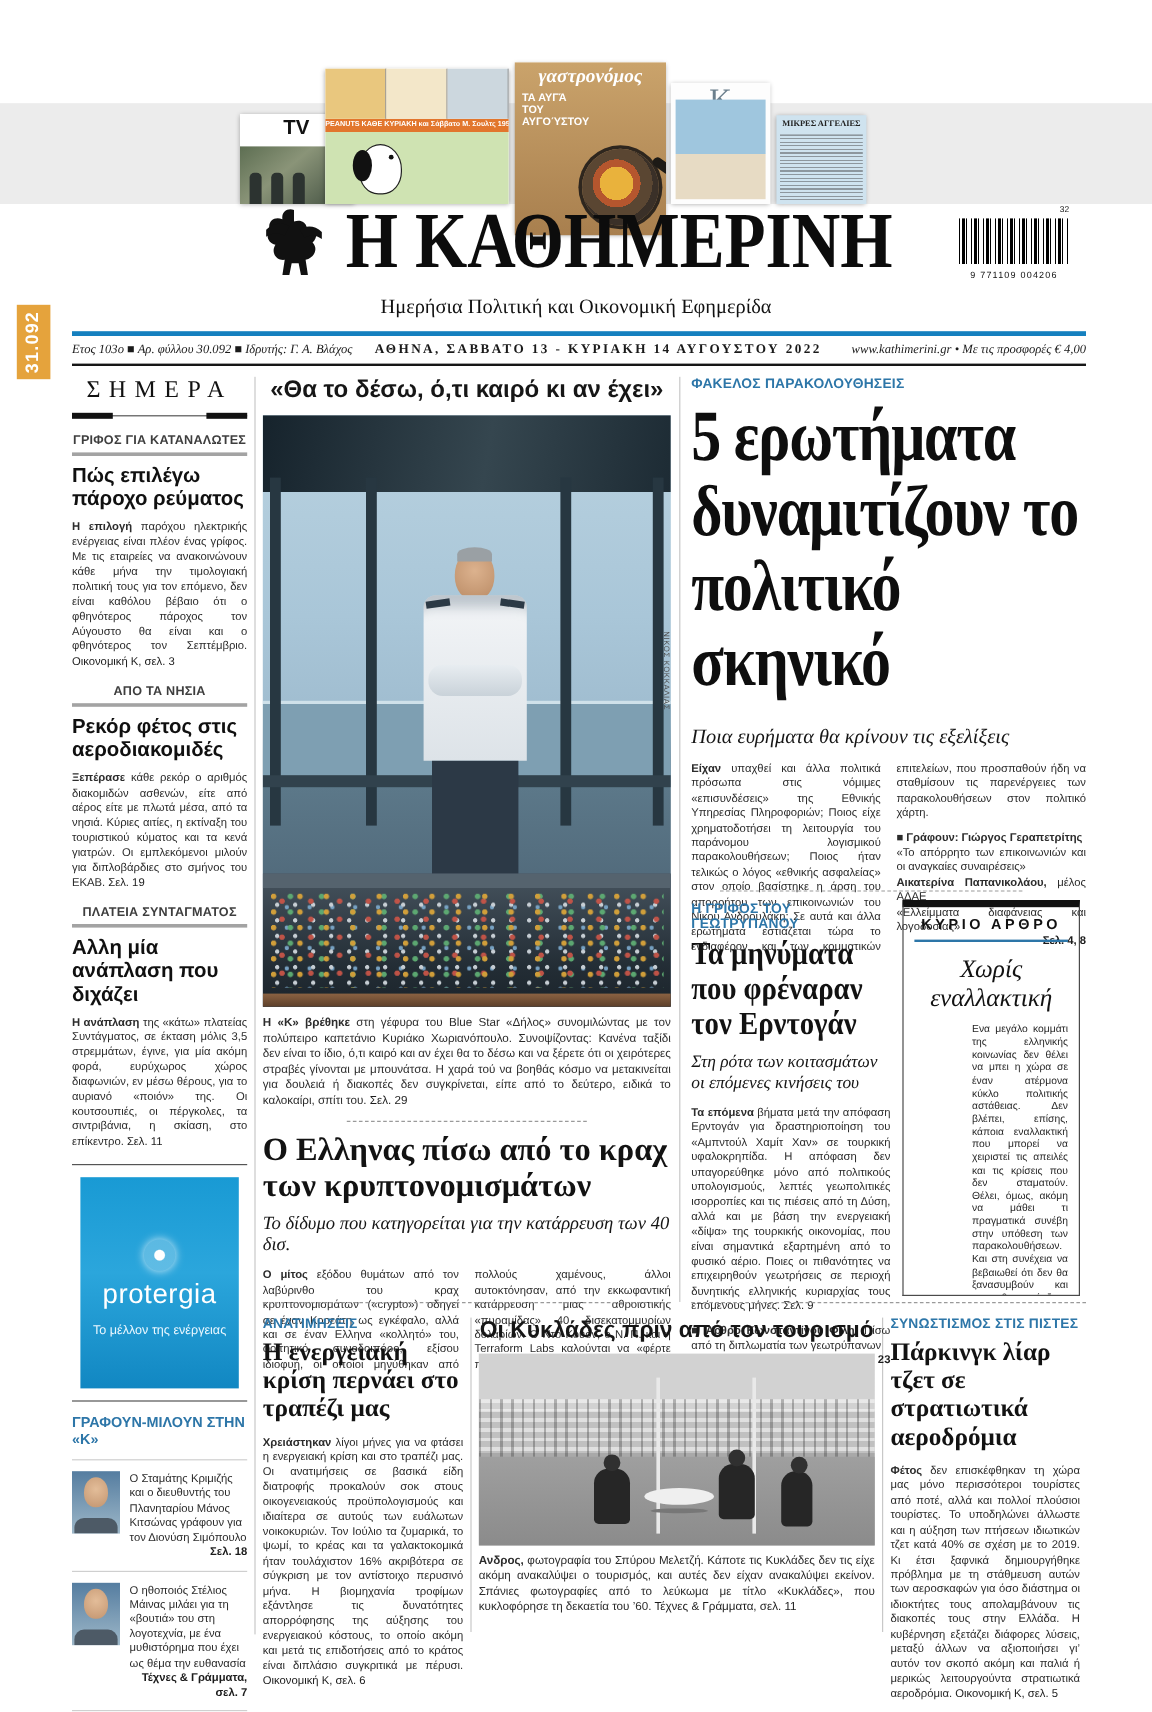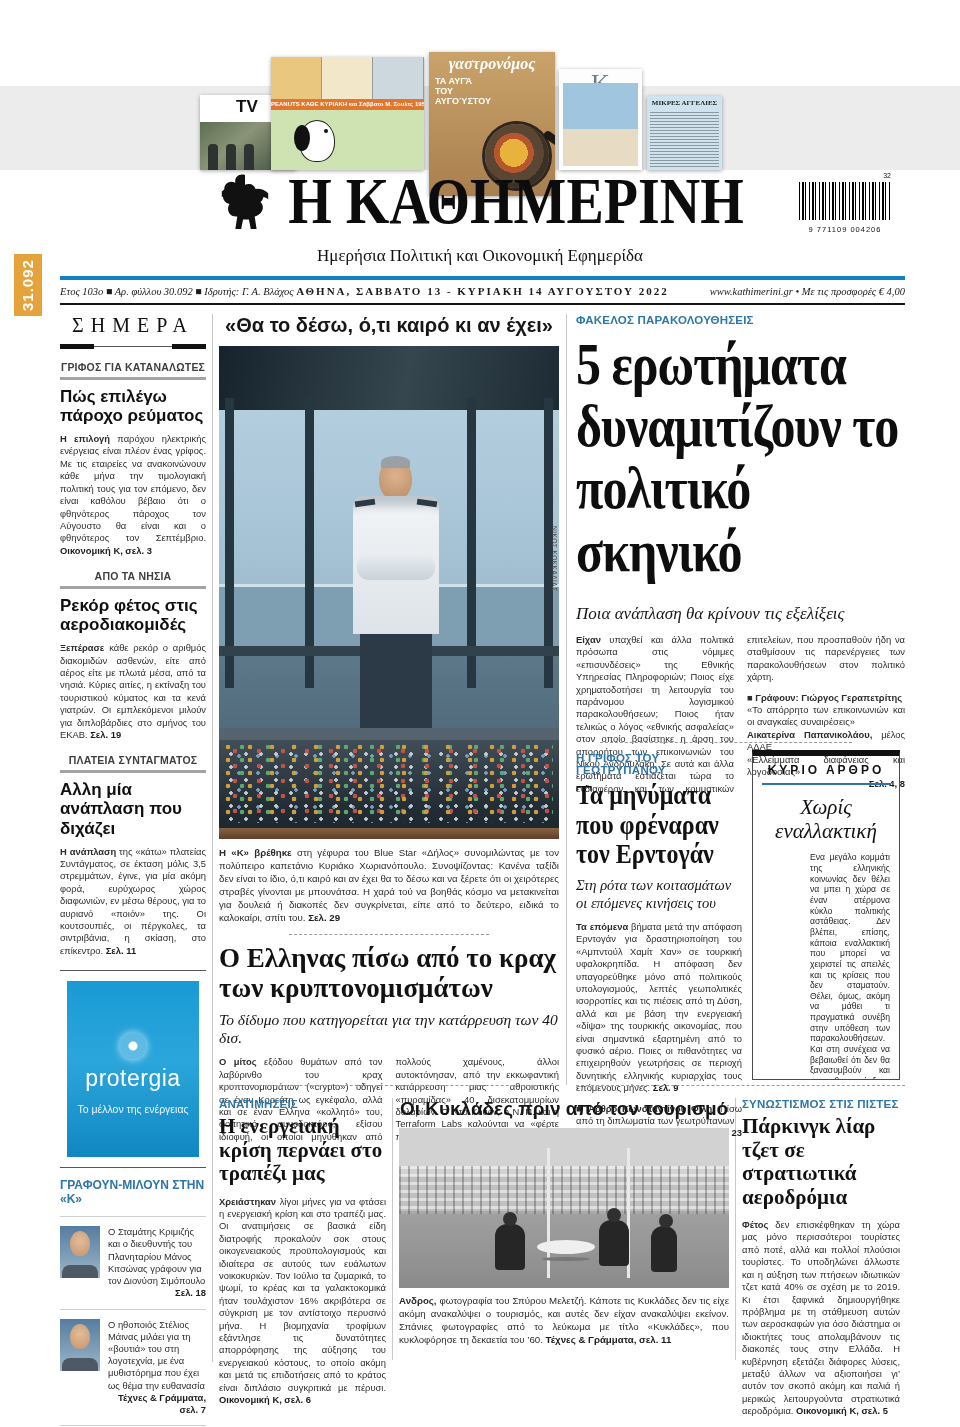--- a/index.html
+++ b/index.html
@@ -40,32 +40,32 @@
   .griffin{width:58px;height:66px;margin-top:2px;}
   .mast-title{font-family:"Liberation Serif",serif;font-weight:bold;font-size:56px;color:#0c0c0c;line-height:1;transform:scaleY(1.18);transform-origin:center top;letter-spacing:0px;white-space:nowrap;}
   .mast-sub{left:0;top:246px;width:960px;text-align:center;font-family:"Liberation Serif",serif;font-size:17px;color:#111;}
   .barcode-wrap{left:799px;top:174px;width:92px;height:60px;background:#fff;}
   .barcode-top{position:absolute;right:0;top:-2px;font-size:7px;color:#111;}
   .barcode{position:absolute;left:0;top:8px;right:0;height:38px;background:repeating-linear-gradient(90deg,#000 0 1px,#fff 1px 3px,#000 3px 5px,#fff 5px 6px,#000 6px 7px,#fff 7px 10px);}
   .barcode-num{position:absolute;left:0;bottom:0;width:100%;text-align:center;font-size:7.5px;letter-spacing:1px;color:#111;}
   .bluebar{left:60px;top:276px;width:845px;height:4px;background:#1580bf;}
   .dateline{left:60px;top:284px;width:845px;height:16px;font-family:"Liberation Serif",serif;font-size:10.5px;color:#1a1a1a;}
   .dl-left{position:absolute;left:0;top:2px;font-style:italic;}
-  .dl-center{position:absolute;left:0;top:1px;width:100%;text-align:center;font-weight:bold;letter-spacing:2px;font-size:11px;}
+  .dl-center{position:absolute;left:16px;top:1px;width:100%;text-align:center;font-weight:bold;letter-spacing:2px;font-size:11px;}
   .dl-right{position:absolute;right:0;top:2px;font-style:italic;}
   .blackbar{left:60px;top:303px;width:845px;height:2px;background:#161616;}
   
   .vrule{width:1px;background:#c8c8c8;}
   .dashed-h{border-top:1px dashed #9a9a9a;height:0;}
   
   .kicker-blue{font-size:11.5px;font-weight:bold;color:#2d76a8;letter-spacing:.2px;}
   .kicker-grey{font-size:10.5px;font-weight:bold;color:#3e3e3e;border-bottom:3px solid #a3a3a3;padding-bottom:4px;letter-spacing:.2px;text-align:center;}
   .body-txt{font-size:9.4px;line-height:1.32;color:#2c2c2c;text-align:justify;}
   .body-txt .lead{font-weight:bold;}
-  .ref{font-weight:bold;color:#1c1c1c;}
+  .ref{font-weight:normal;color:#1c1c1c;}
   .ref-right{display:block;text-align:right;font-weight:bold;color:#1c1c1c;}
   .sub-italic{font-family:"Liberation Serif",serif;font-style:italic;color:#161616;}
   
   .leftcol{left:60px;top:314px;width:146px;}
   .simera-hd{font-family:"Liberation Serif",serif;font-size:20px;letter-spacing:7px;text-align:center;color:#111;position:relative;padding-bottom:9px;border-bottom:1px solid #555;margin-bottom:14px;}
   .simera-hd::before,.simera-hd::after{content:"";position:absolute;bottom:-3px;width:34px;height:5px;background:#111;}
   .simera-hd::before{left:0;} .simera-hd::after{right:0;}
   .s-item{margin-bottom:13px;}
   .s-title{font-size:17px;font-weight:bold;color:#101010;line-height:1.12;margin:7px 0 8px 0;}
   .leftrule{border-top:1px solid #555;margin:10px 0;}
@@ -298,21 +298,21 @@
       <div class="sub-italic crypto-sub">Το δίδυμο που κατηγορείται για την κατάρρευση των 40 δισ.</div>
       <div class="two-col body-txt">
         <p style="margin:0;"><b class="lead">Ο μίτος</b><span> εξόδου θυμάτων από τον λαβύρινθο του κραχ κρυπτονομισμάτων («crypto») οδηγεί σε έναν Κορεάτη ως εγκέφαλο, αλλά και σε έναν Ελληνα «κολλητό» του, φοιτητικό συνοδοιπόρο, εξίσου ιδιοφυή, οι οποίοι μηνύθηκαν από πολλούς χαμένους, άλλοι αυτοκτόνησαν, από την εκκωφαντική κατάρρευση μιας αθροιστικής «πυραμίδας» 40 δισεκατομμυρίων δολαρίων. Ο Ντο Κουόν, ο Ν. Π. και η Terraform Labs καλούνται να «φέρτε πίσω τα λεφτά μας».</span><b class="ref"> Σελ. 15</b></p>
       </div>
     </div>
   </div>
 
   <div class="abs rightcol">
     <div class="kicker-blue">ΦΑΚΕΛΟΣ ΠΑΡΑΚΟΛΟΥΘΗΣΕΙΣ</div>
     <div class="main-hd">5 ερωτήματα δυναμιτίζουν το πολιτικό σκηνικό</div>
-    <div class="sub-italic main-sub">Ποια ανάπλαση θα κρίνουν τις εξελίξεις</div>
+    <div class="sub-italic main-sub">Ποια ευρήματα θα κρίνουν τις εξελίξεις</div>
     <div class="two-col body-txt">
       <p style="margin:0;"><b class="lead">Είχαν</b><span> υπαχθεί και άλλα πολιτικά πρόσωπα στις νόμιμες «επισυνδέσεις» της Εθνικής Υπηρεσίας Πληροφοριών; Ποιος είχε χρηματοδοτήσει τη λειτουργία του παράνομου λογισμικού παρακολουθήσεων; Ποιος ήταν τελικώς ο λόγος «εθνικής ασφαλείας» στον οποίο βασίστηκε η άρση του απορρήτου των επικοινωνιών του Νίκου Ανδρουλάκη; Σε αυτά και άλλα ερωτήματα εστιάζεται τώρα το ενδιαφέρον και των κομματικών επιτελείων, που προσπαθούν ήδη να σταθμίσουν τις παρενέργειες των παρακολουθήσεων στον πολιτικό χάρτη.</span></p>
       <p class="authors">
         <b>■ Γράφουν: Γιώργος Γεραπετρίτης</b><br>
         <span>«Το απόρρητο των επικοινωνιών και οι αναγκαίες συναιρέσεις»</span><br>
         <b>Αικατερίνα Παπανικολάου,</b><span> μέλος ΑΔΑΕ</span><br>
         <span>«Ελλείμματα διαφάνειας και λογοδοσίας»</span>
         <span class="ref-right">Σελ. 4, 8</span>
       </p>
     </div>

